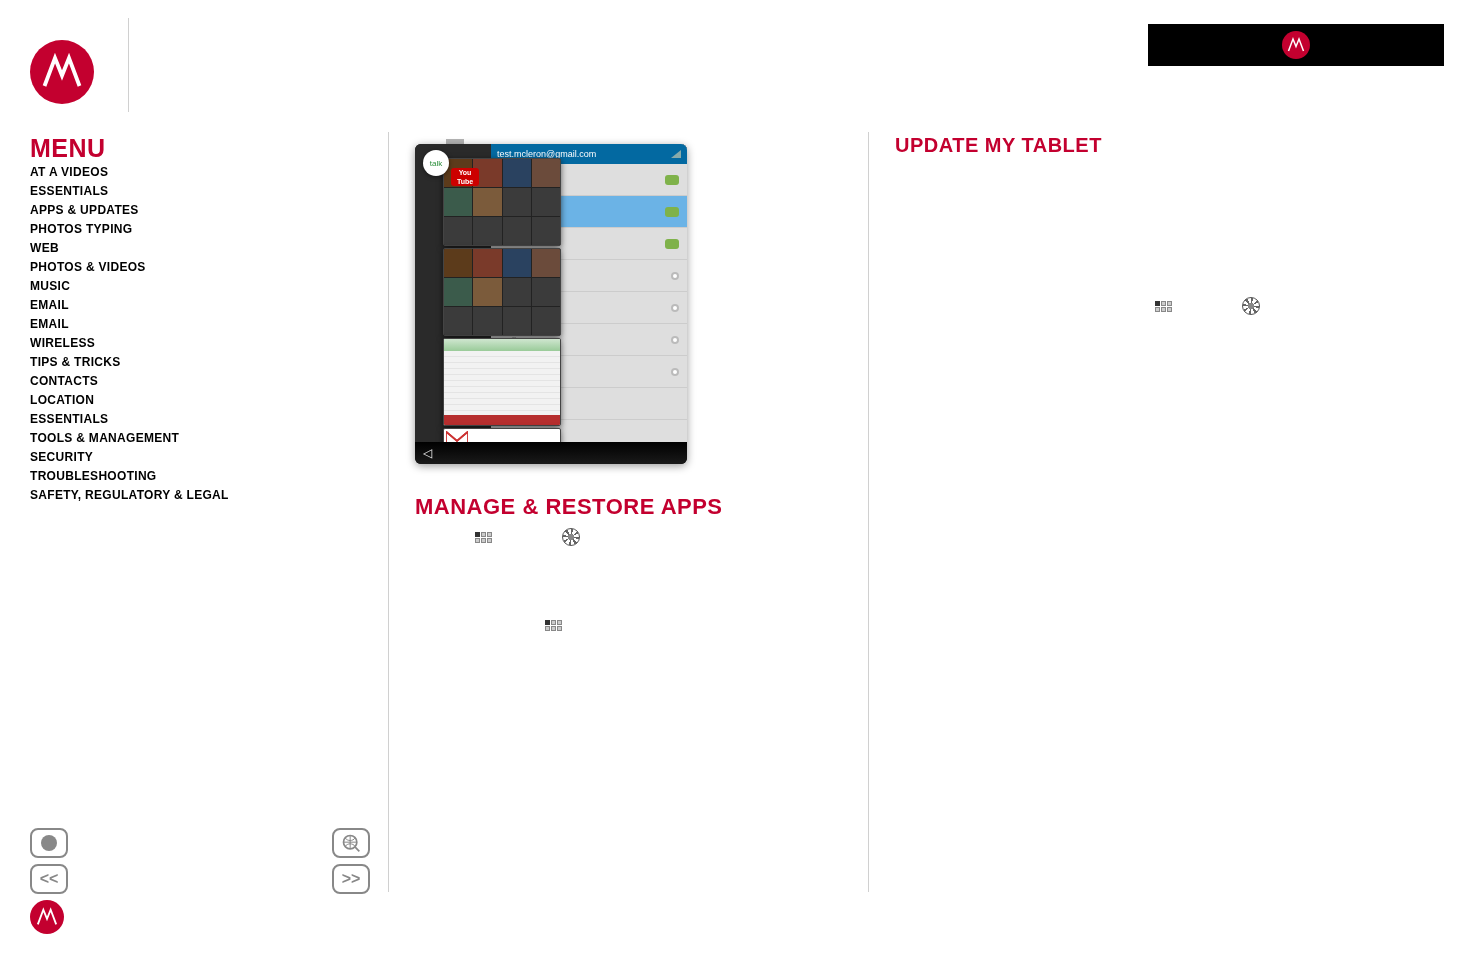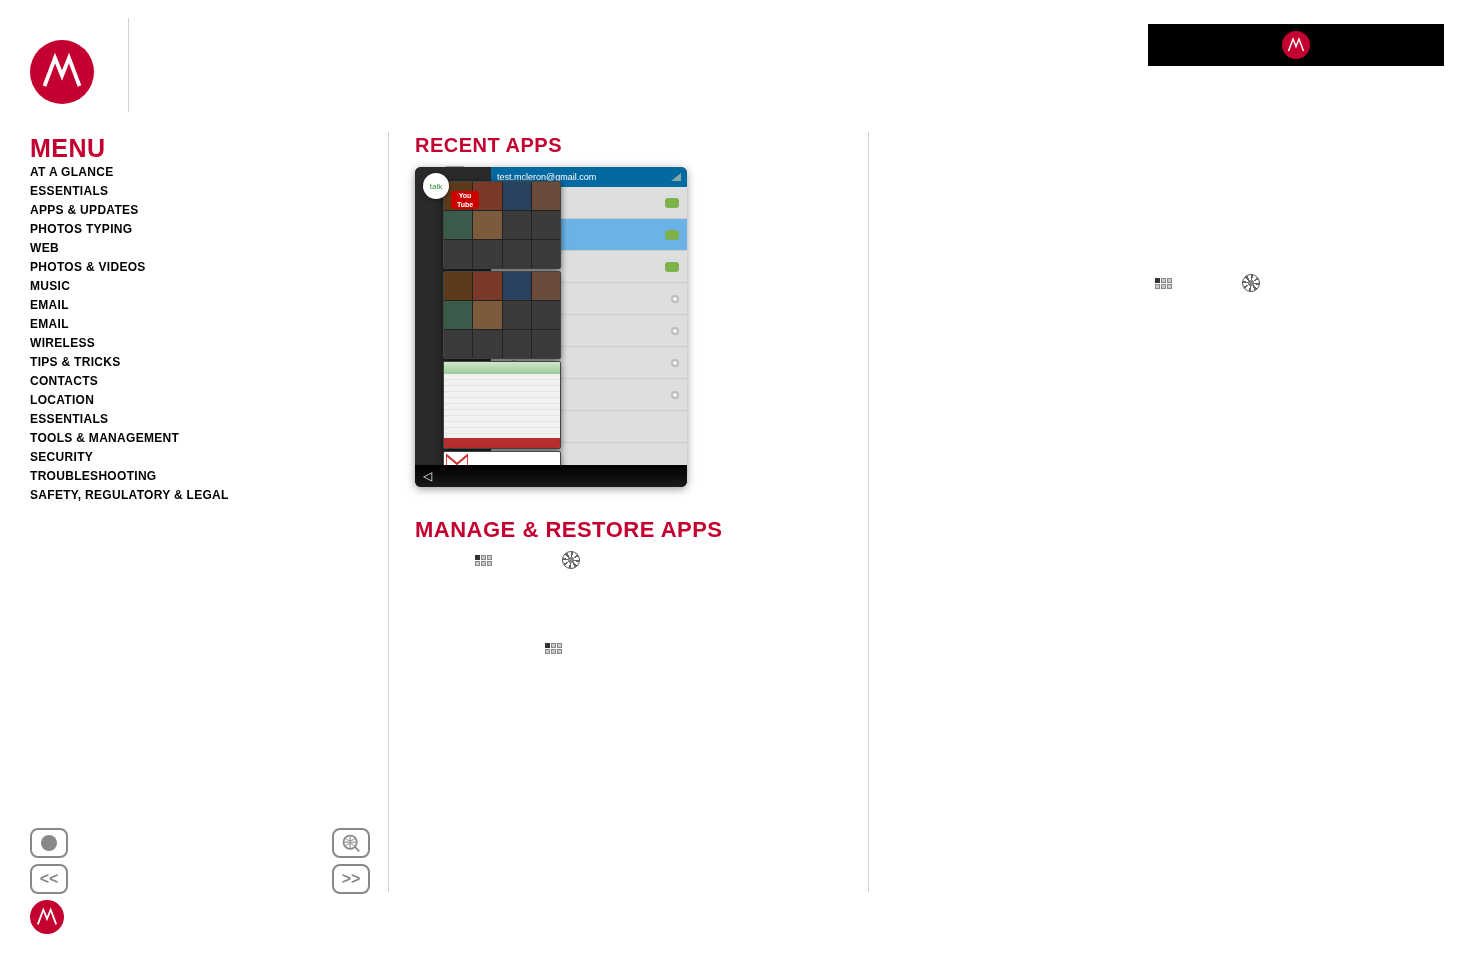--- a/index.html
+++ b/index.html
@@ -348,21 +348,21 @@
 
 <div class="motologo">
   <svg width="42" height="42" viewBox="0 0 24 24">
       <path d="M2 20 L8 4 L12 14 L16 4 L22 20" fill="none" stroke="#fff" stroke-width="2.2"></path>
     </svg>
 </div>
 <div class="logo-divider"></div>
 
 <div class="menu-heading">MENU</div>
 <div class="menu-list">
-  <div class="menu-item">AT A GLANCE</div>
+  <div class="menu-item">AT A VIDEOS</div>
   <div class="menu-item">ESSENTIALS</div>
   <div class="menu-item">APPS &amp; UPDATES</div>
   <div class="menu-item">PHOTOS TYPING</div>
   <div class="menu-item">WEB</div>
   <div class="menu-item">PHOTOS &amp; VIDEOS</div>
   <div class="menu-item">MUSIC</div>
   <div class="menu-item">EMAIL</div>
   <div class="menu-item">EMAIL</div>
   <div class="menu-item">WIRELESS</div>
   <div class="menu-item">TIPS &amp; TRICKS</div>
@@ -372,21 +372,20 @@
   <div class="menu-item">TOOLS &amp; MANAGEMENT</div>
   <div class="menu-item">SECURITY</div>
   <div class="menu-item">TROUBLESHOOTING</div>
   <div class="menu-item">SAFETY, REGULATORY &amp; LEGAL</div>
 </div>
 
 <div class="vdiv1"></div>
 <div class="vdiv2"></div>
 
 <div class="col1">
-  <div class="section-title">RECENT APPS</div>
 
   <div style="margin:6px 0 8px 48px;">
     <span class="recent-icon"></span>
   </div>
 
   <div class="phone">
     <div class="phone-main">
       <div class="panel-contacts">
         <div class="contacts-header">
           <span>test.mcleron@gmail.com</span>
@@ -500,20 +499,21 @@
         <span></span>
         <span></span>
         <span></span>
         <span></span>
         <span></span>
     </span>
   </div>
 </div>
 
 <div class="col2">
+  <div class="section-title">UPDATE MY TABLET</div>
   <div style="margin-top:140px; margin-left:260px; display:flex; align-items:center; gap:70px;">
     <span class="apps-icon">
       <span></span>
         <span></span>
         <span></span>
         <span></span>
         <span></span>
         <span></span>
     </span>
     <span class="settings-icon"></span>

